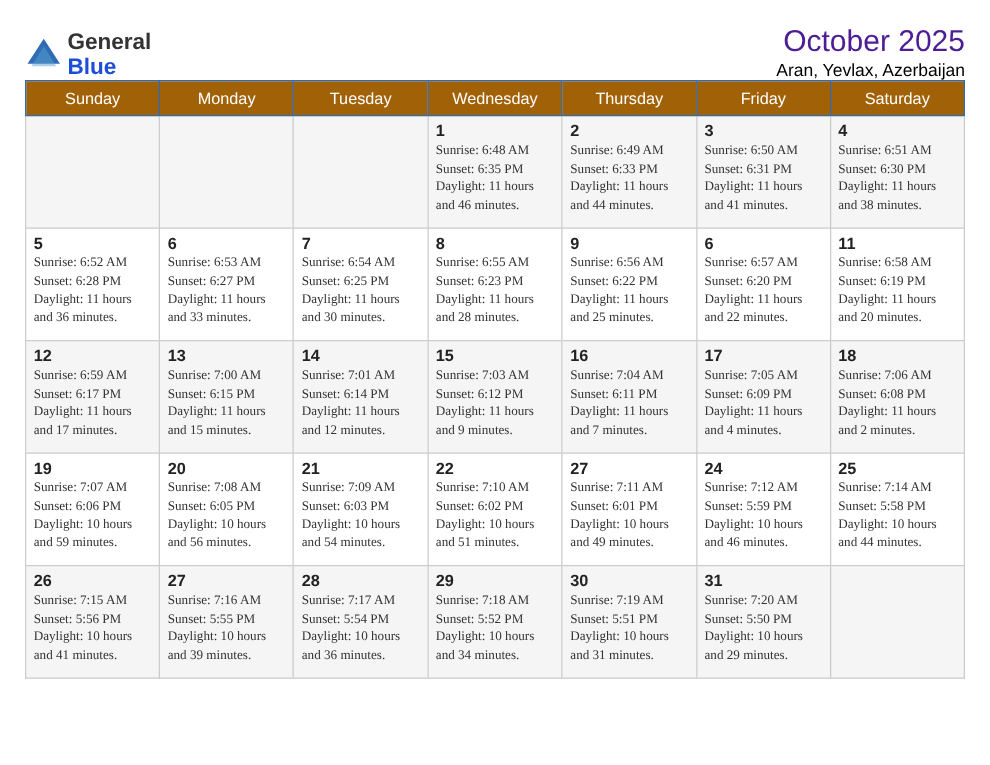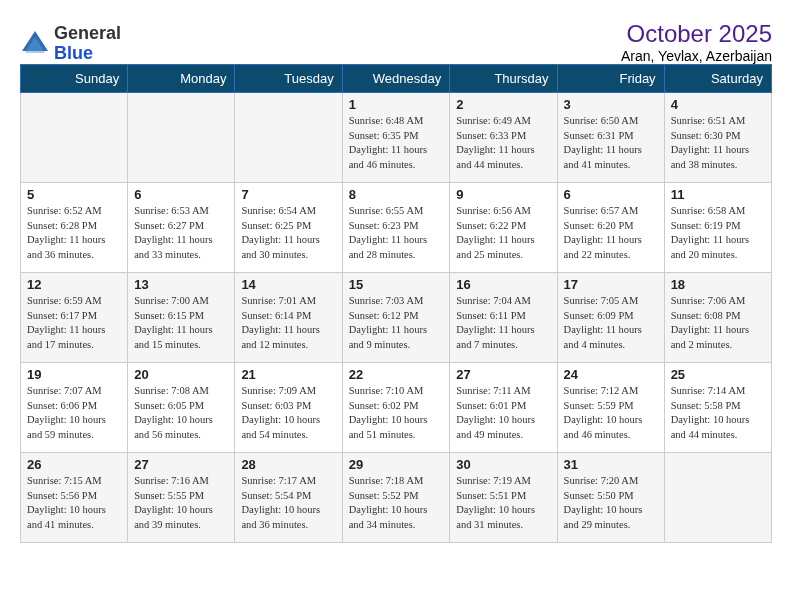--- a/index.html
+++ b/index.html
@@ -45,23 +45,23 @@
     .location {
       font-size: 14px;
       color: #000000;
     }
     .calendar {
       width: 100%;
       border-collapse: collapse;
       font-size: 11px;
     }
     .calendar th {
-      background-color: #0c4a6e;
+      background-color: #a16207;
       color: #fff;
-      text-align: right;
+      text-align: center;
       padding: 6px 8px;
       font-size: 13px;
       font-weight: normal;
       border: 1px solid #2e6db4;
     }
     .calendar td {
       border: 1px solid #ccc;
       vertical-align: top;
       padding: 4px 6px;
       width: 108px;

